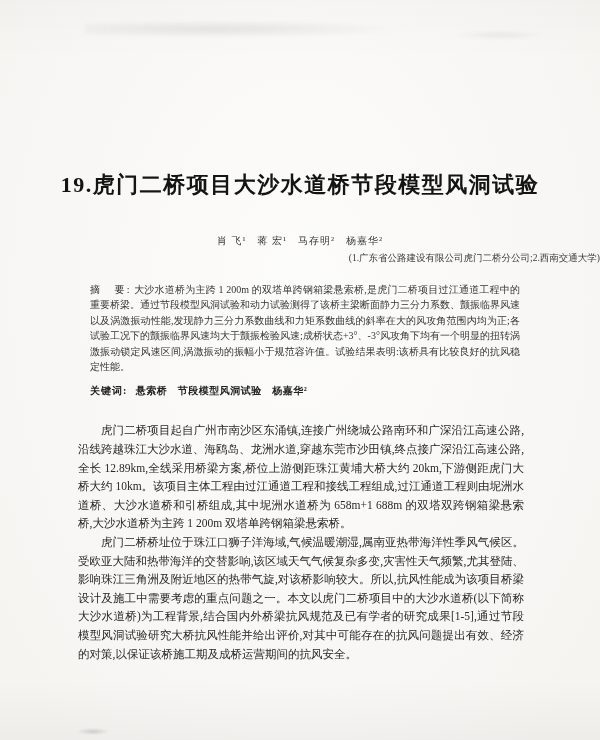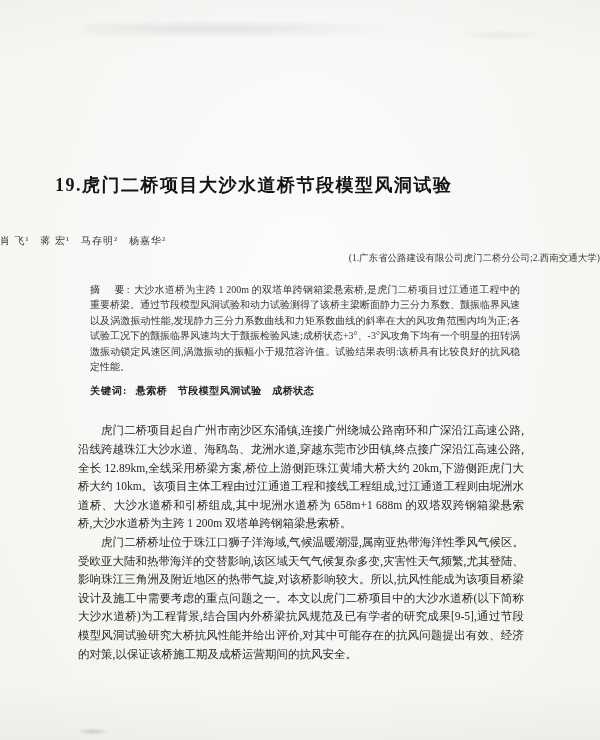--- a/index.html
+++ b/index.html
@@ -29,29 +29,30 @@
     pointer-events:none;
   }
   .smudge-bottom {
     position:absolute; bottom:5px; left:78px; width:30px; height:7px;
     background: radial-gradient(ellipse at center, rgba(90,90,90,0.22), rgba(90,90,90,0.0) 75%);
     filter: blur(0.5px);
     pointer-events:none;
   }
   .title {
     margin: 173px 55px 0 55px;
-    font-size: 18px;
+    text-align: center;
+    font-size: 22px;
     line-height: 24px;
     font-weight: 700;
     letter-spacing: 1.5px;
     color: #141414;
   }
   .authors {
     margin-top: 37px;
-    text-align: left;
+    text-align: center;
     font-size: 10px;
     letter-spacing: 1px;
     color: #3a3a3a;
   }
   .affiliation {
     margin-top: 4px;
     text-align: right;
     font-size: 9.5px;
     color: #3a3a3a;
   }
@@ -95,23 +96,23 @@
 
   <div class="affiliation">(1.广东省公路建设有限公司虎门二桥分公司;2.西南交通大学)</div>
 
   <div class="abstract">
     <span class="ab-label">摘　要:</span>
     <span class="ab-text">大沙水道桥为主跨 1 200m 的双塔单跨钢箱梁悬索桥,是虎门二桥项目过江通道工程中的重要桥梁。通过节段模型风洞试验和动力试验测得了该桥主梁断面静力三分力系数、颤振临界风速以及涡激振动性能,发现静力三分力系数曲线和力矩系数曲线的斜率在大的风攻角范围内均为正;各试验工况下的颤振临界风速均大于颤振检验风速;成桥状态+3°、-3°风攻角下均有一个明显的扭转涡激振动锁定风速区间,涡激振动的振幅小于规范容许值。试验结果表明:该桥具有比较良好的抗风稳定性能。</span>
   </div>
 
   <div class="keywords">
     <span class="kw-label">关键词:</span>
-    <span class="kw-text">悬索桥　节段模型风洞试验　成桥状态</span>
+    <span class="kw-text">悬索桥　节段模型风洞试验　杨嘉华²</span>
   </div>
 
   <div class="body">
     <p>虎门二桥项目起自广州市南沙区东涌镇,连接广州绕城公路南环和广深沿江高速公路,沿线跨越珠江大沙水道、海鸥岛、龙洲水道,穿越东莞市沙田镇,终点接广深沿江高速公路,全长 12.89km,全线采用桥梁方案,桥位上游侧距珠江黄埔大桥大约 20km,下游侧距虎门大桥大约 10km。该项目主体工程由过江通道工程和接线工程组成,过江通道工程则由坭洲水道桥、大沙水道桥和引桥组成,其中坭洲水道桥为 658m+1 688m 的双塔双跨钢箱梁悬索桥,大沙水道桥为主跨 1 200m 双塔单跨钢箱梁悬索桥。</p>
-    <p>虎门二桥桥址位于珠江口狮子洋海域,气候温暖潮湿,属南亚热带海洋性季风气候区。受欧亚大陆和热带海洋的交替影响,该区域天气气候复杂多变,灾害性天气频繁,尤其登陆、影响珠江三角洲及附近地区的热带气旋,对该桥影响较大。所以,抗风性能成为该项目桥梁设计及施工中需要考虑的重点问题之一。本文以虎门二桥项目中的大沙水道桥(以下简称大沙水道桥)为工程背景,结合国内外桥梁抗风规范及已有学者的研究成果[9-5],通过节段模型风洞试验研究大桥抗风性能并给出评价,对其中可能存在的抗风问题提出有效、经济的对策,以保证该桥施工期及成桥运营期间的抗风安全。</p>
+    <p>虎门二桥桥址位于珠江口狮子洋海域,气候温暖潮湿,属南亚热带海洋性季风气候区。受欧亚大陆和热带海洋的交替影响,该区域天气气候复杂多变,灾害性天气频繁,尤其登陆、影响珠江三角洲及附近地区的热带气旋,对该桥影响较大。所以,抗风性能成为该项目桥梁设计及施工中需要考虑的重点问题之一。本文以虎门二桥项目中的大沙水道桥(以下简称大沙水道桥)为工程背景,结合国内外桥梁抗风规范及已有学者的研究成果[1-5],通过节段模型风洞试验研究大桥抗风性能并给出评价,对其中可能存在的抗风问题提出有效、经济的对策,以保证该桥施工期及成桥运营期间的抗风安全。</p>
   </div>
 
   <div class="smudge-bottom"></div>
 
 </div>
 
 </body></html>

